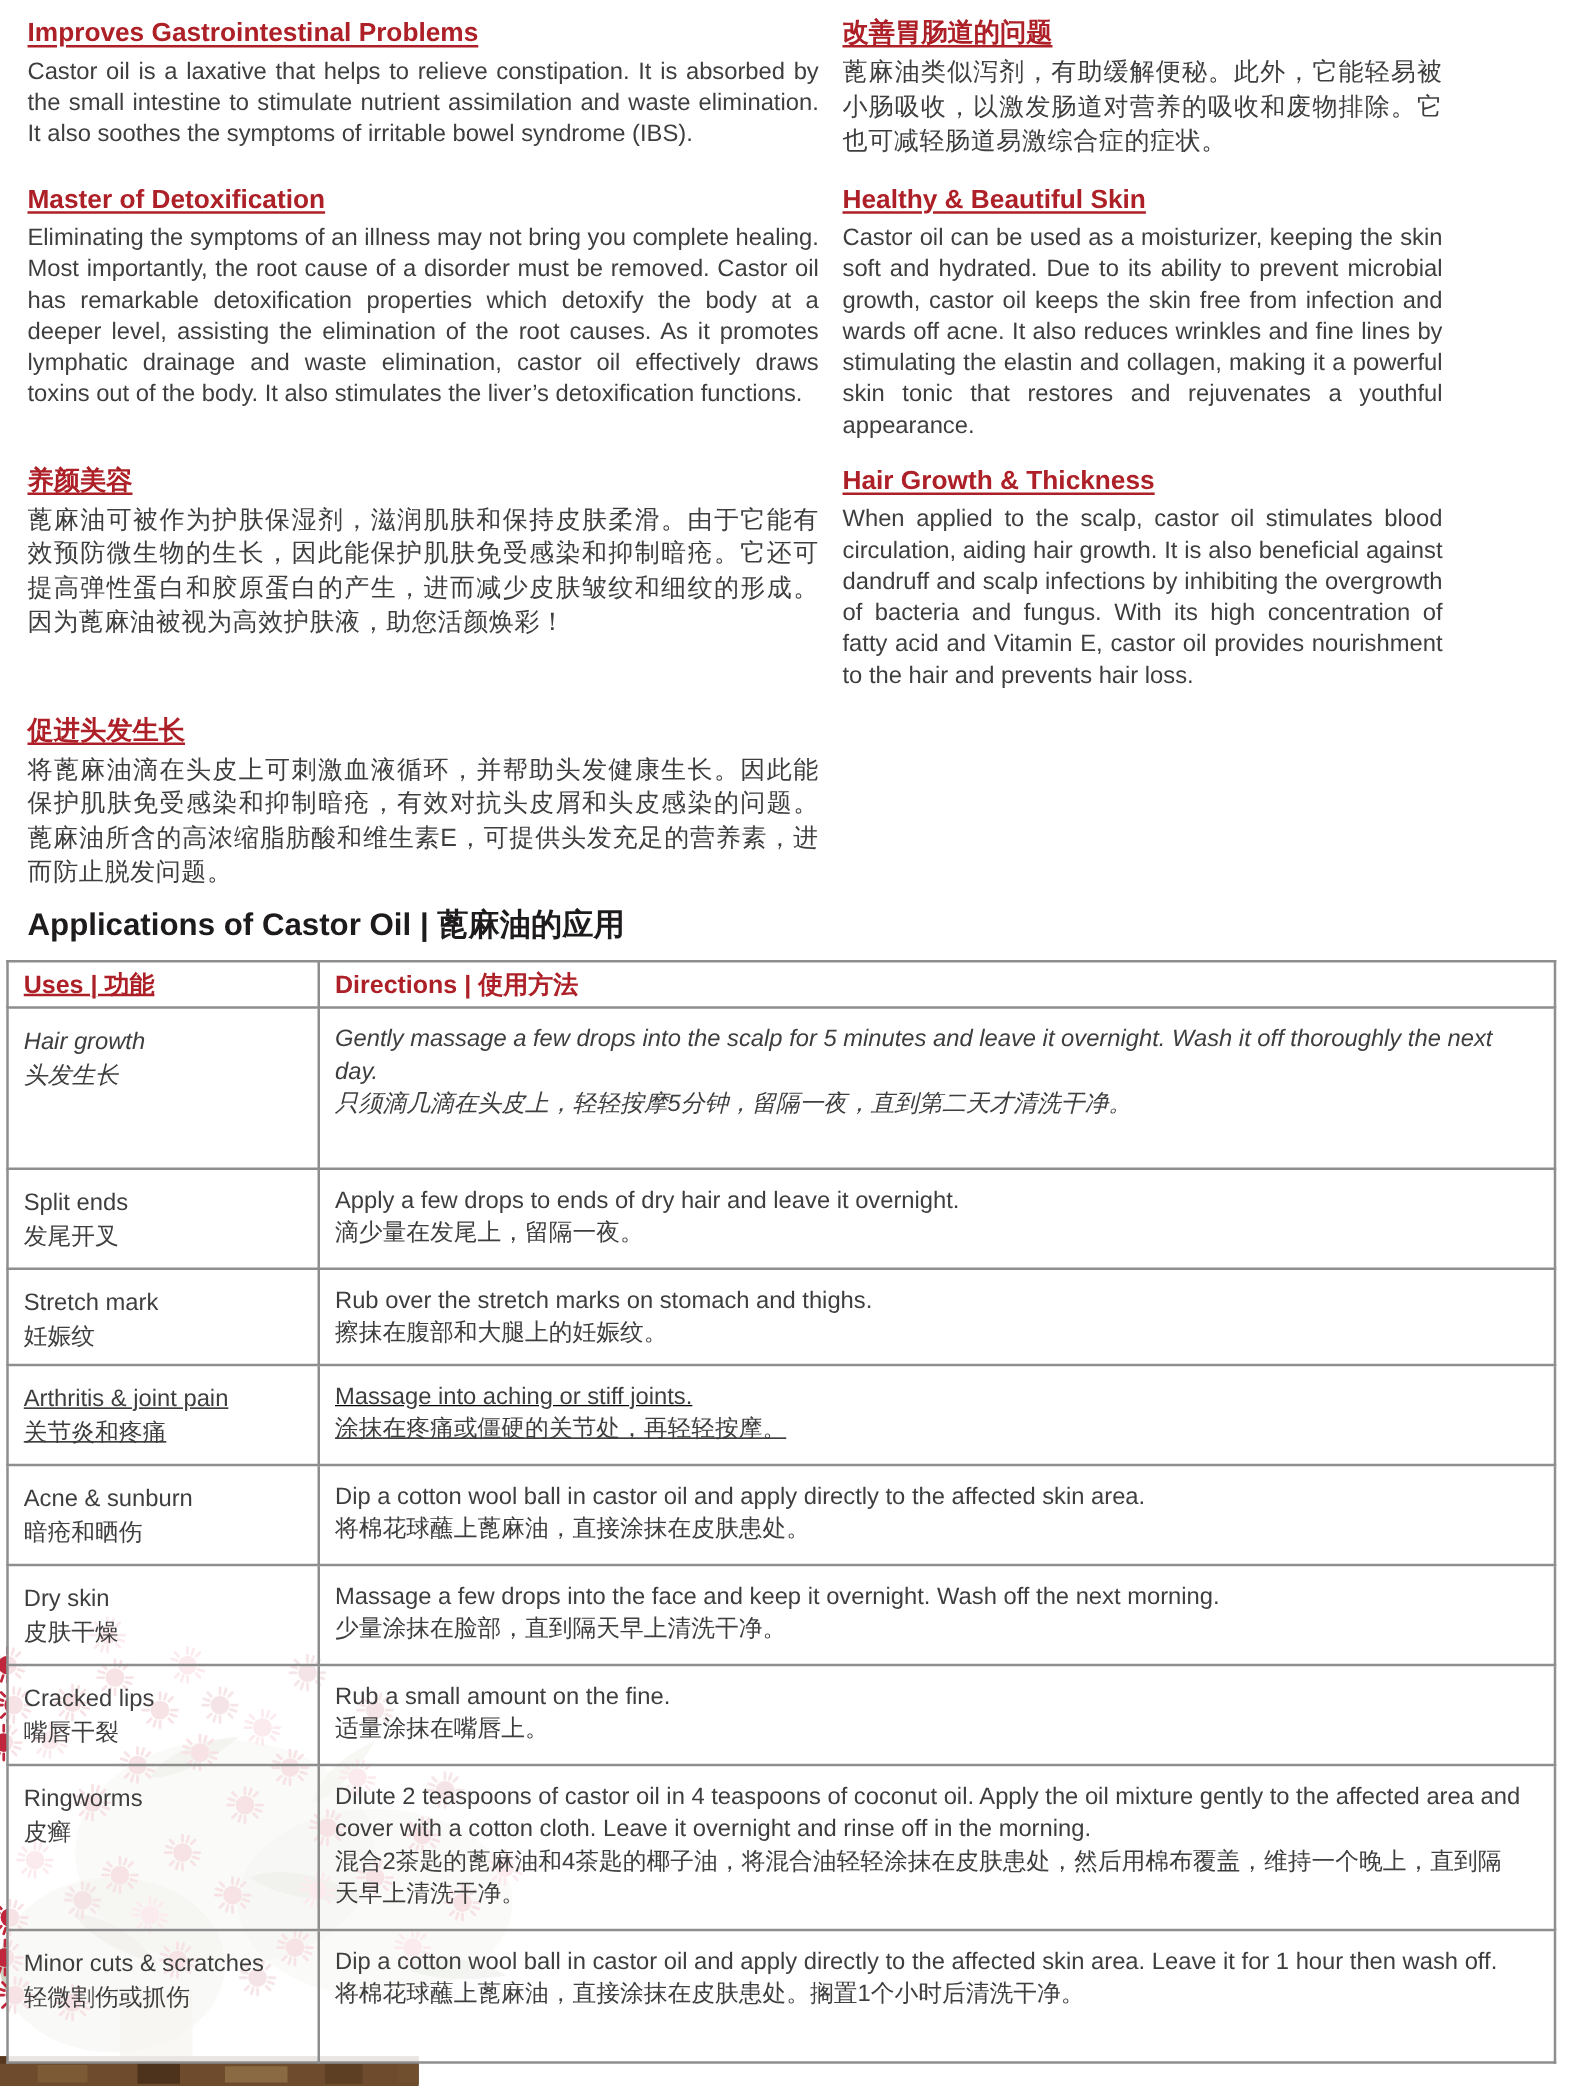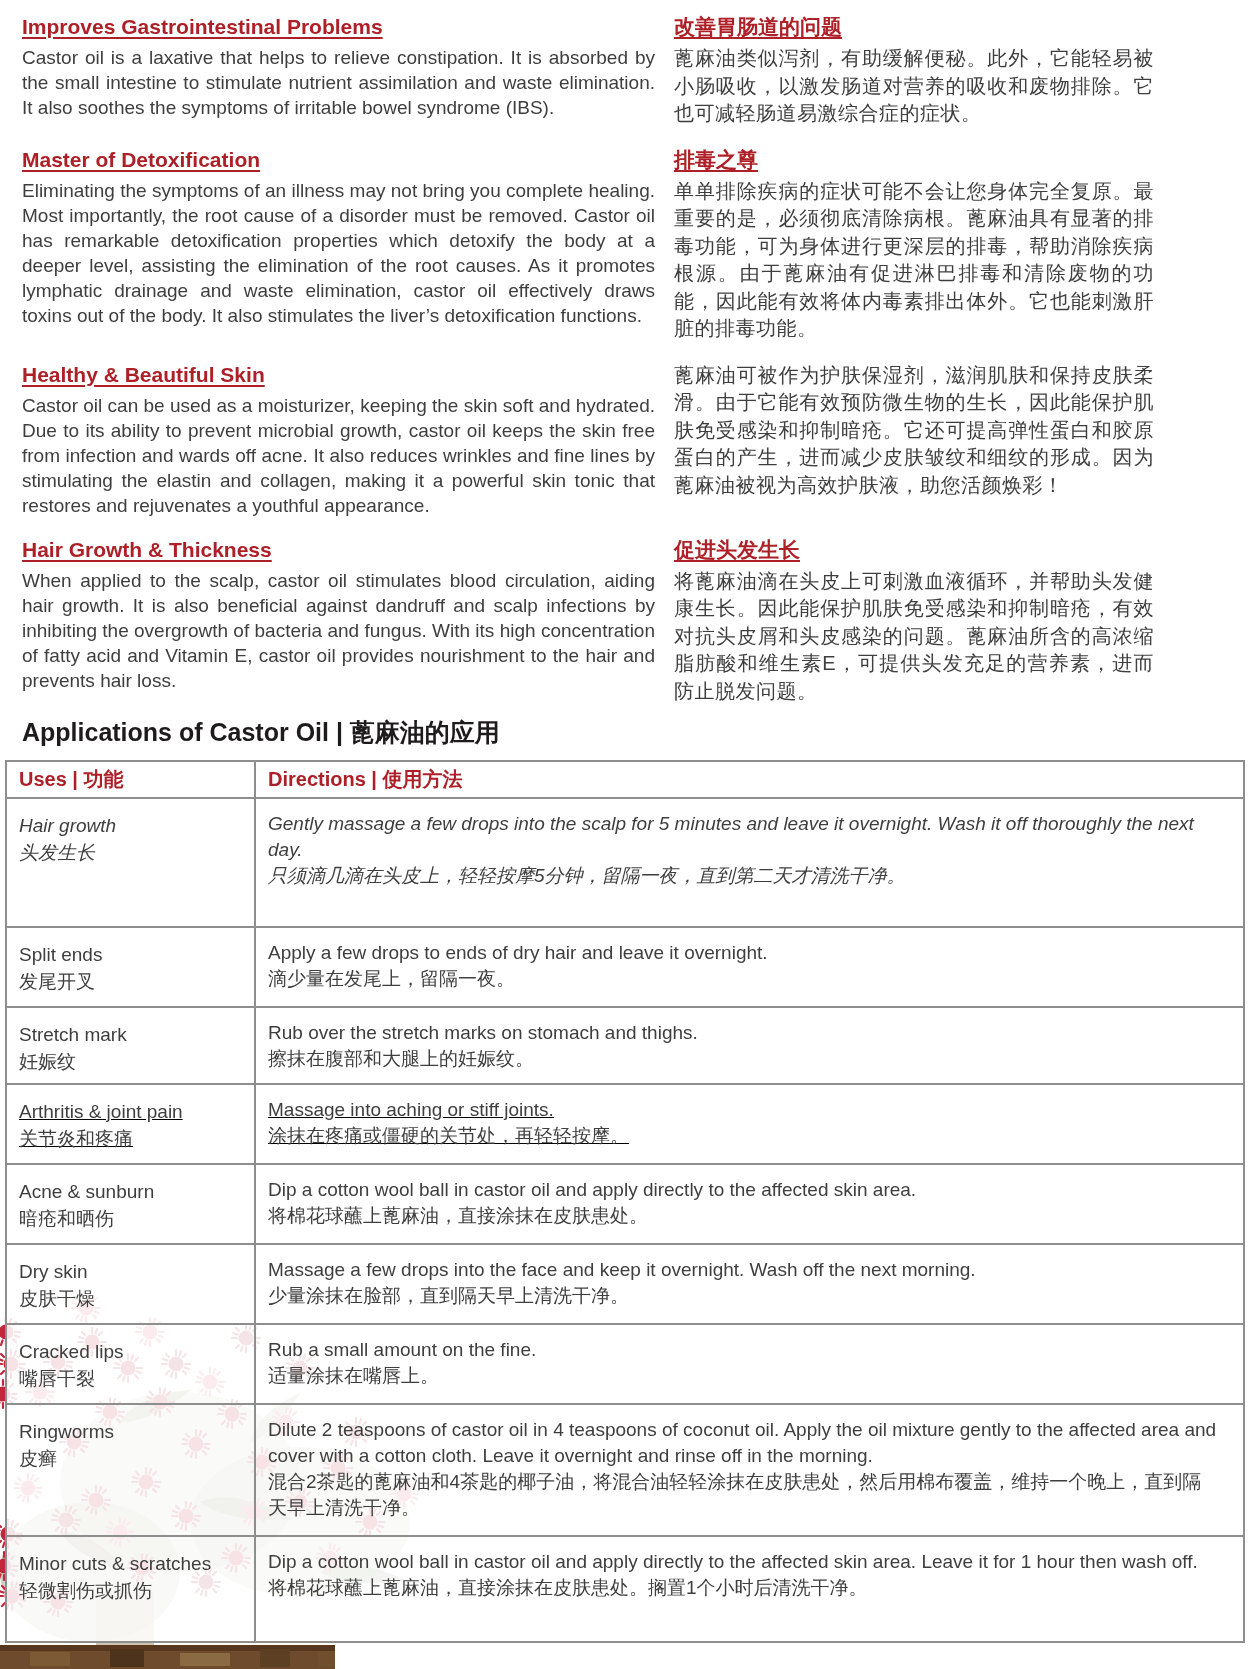--- a/index.html
+++ b/index.html
@@ -49,21 +49,21 @@
     width:1240px;
   }
   table.apps th,table.apps td{border:2px solid var(--line);}
   table.apps th{
     height:35px;
     text-align:left;vertical-align:middle;
     font-size:20px;font-weight:bold;color:var(--red);
     padding:0 0 0 12px;
     background:#ffffff;
   }
-  th.col-uses{width:235px;}
+  th.col-uses{width:235px;text-decoration:underline;}
   table.apps td{
     vertical-align:top;
     background:rgba(255,255,255,0.87);
     color:var(--ink);
   }
   td.uses{padding:13px 8px 8px 12px;font-size:19px;line-height:27px;}
   td.dirs{padding:12px 26px 8px 12px;font-size:19px;line-height:26px;}
 </style>
 </head>
 <body>
@@ -159,30 +159,27 @@
     </div>
     <div class="sec zh-col">
       <h3>改善胃肠道的问题</h3>
       <p>蓖麻油类似泻剂，有助缓解便秘。此外，它能轻易被小肠吸收，以激发肠道对营养的吸收和废物排除。它也可减轻肠道易激综合症的症状。</p>
     </div>
 
     <div class="sec en-col">
       <h3>Master of Detoxification</h3>
       <p>Eliminating the symptoms of an illness may not bring you complete healing. Most importantly, the root cause of a disorder must be removed. Castor oil has remarkable detoxification properties which detoxify the body at a deeper level, assisting the elimination of the root causes. As it promotes lymphatic drainage and waste elimination, castor oil effectively draws toxins out of the body. It also stimulates the liver’s detoxification functions.</p>
     </div>
-    <div class="sec zh-col">
-      <h3>排毒之尊</h3>
-      <p>单单排除疾病的症状可能不会让您身体完全复原。最重要的是，必须彻底清除病根。蓖麻油具有显著的排毒功能，可为身体进行更深层的排毒，帮助消除疾病根源。由于蓖麻油有促进淋巴排毒和清除废物的功能，因此能有效将体内毒素排出体外。它也能刺激肝脏的排毒功能。</p>
-    </div>
 
     <div class="sec en-col">
       <h3>Healthy &amp; Beautiful Skin</h3>
       <p>Castor oil can be used as a moisturizer, keeping the skin soft and hydrated. Due to its ability to prevent microbial growth, castor oil keeps the skin free from infection and wards off acne. It also reduces wrinkles and fine lines by stimulating the elastin and collagen, making it a powerful skin tonic that restores and rejuvenates a youthful appearance.</p>
     </div>
     <div class="sec zh-col">
+      <h3>养颜美容</h3>
       <p>蓖麻油可被作为护肤保湿剂，滋润肌肤和保持皮肤柔滑。由于它能有效预防微生物的生长，因此能保护肌肤免受感染和抑制暗疮。它还可提高弹性蛋白和胶原蛋白的产生，进而减少皮肤皱纹和细纹的形成。因为蓖麻油被视为高效护肤液，助您活颜焕彩！</p>
     </div>
 
     <div class="sec en-col">
       <h3>Hair Growth &amp; Thickness</h3>
       <p>When applied to the scalp, castor oil stimulates blood circulation, aiding hair growth. It is also beneficial against dandruff and scalp infections by inhibiting the overgrowth of bacteria and fungus. With its high concentration of fatty acid and Vitamin E, castor oil provides nourishment to the hair and prevents hair loss.</p>
     </div>
     <div class="sec zh-col">
       <h3>促进头发生长</h3>
       <p>将蓖麻油滴在头皮上可刺激血液循环，并帮助头发健康生长。因此能保护肌肤免受感染和抑制暗疮，有效对抗头皮屑和头皮感染的问题。蓖麻油所含的高浓缩脂肪酸和维生素E，可提供头发充足的营养素，进而防止脱发问题。</p>

